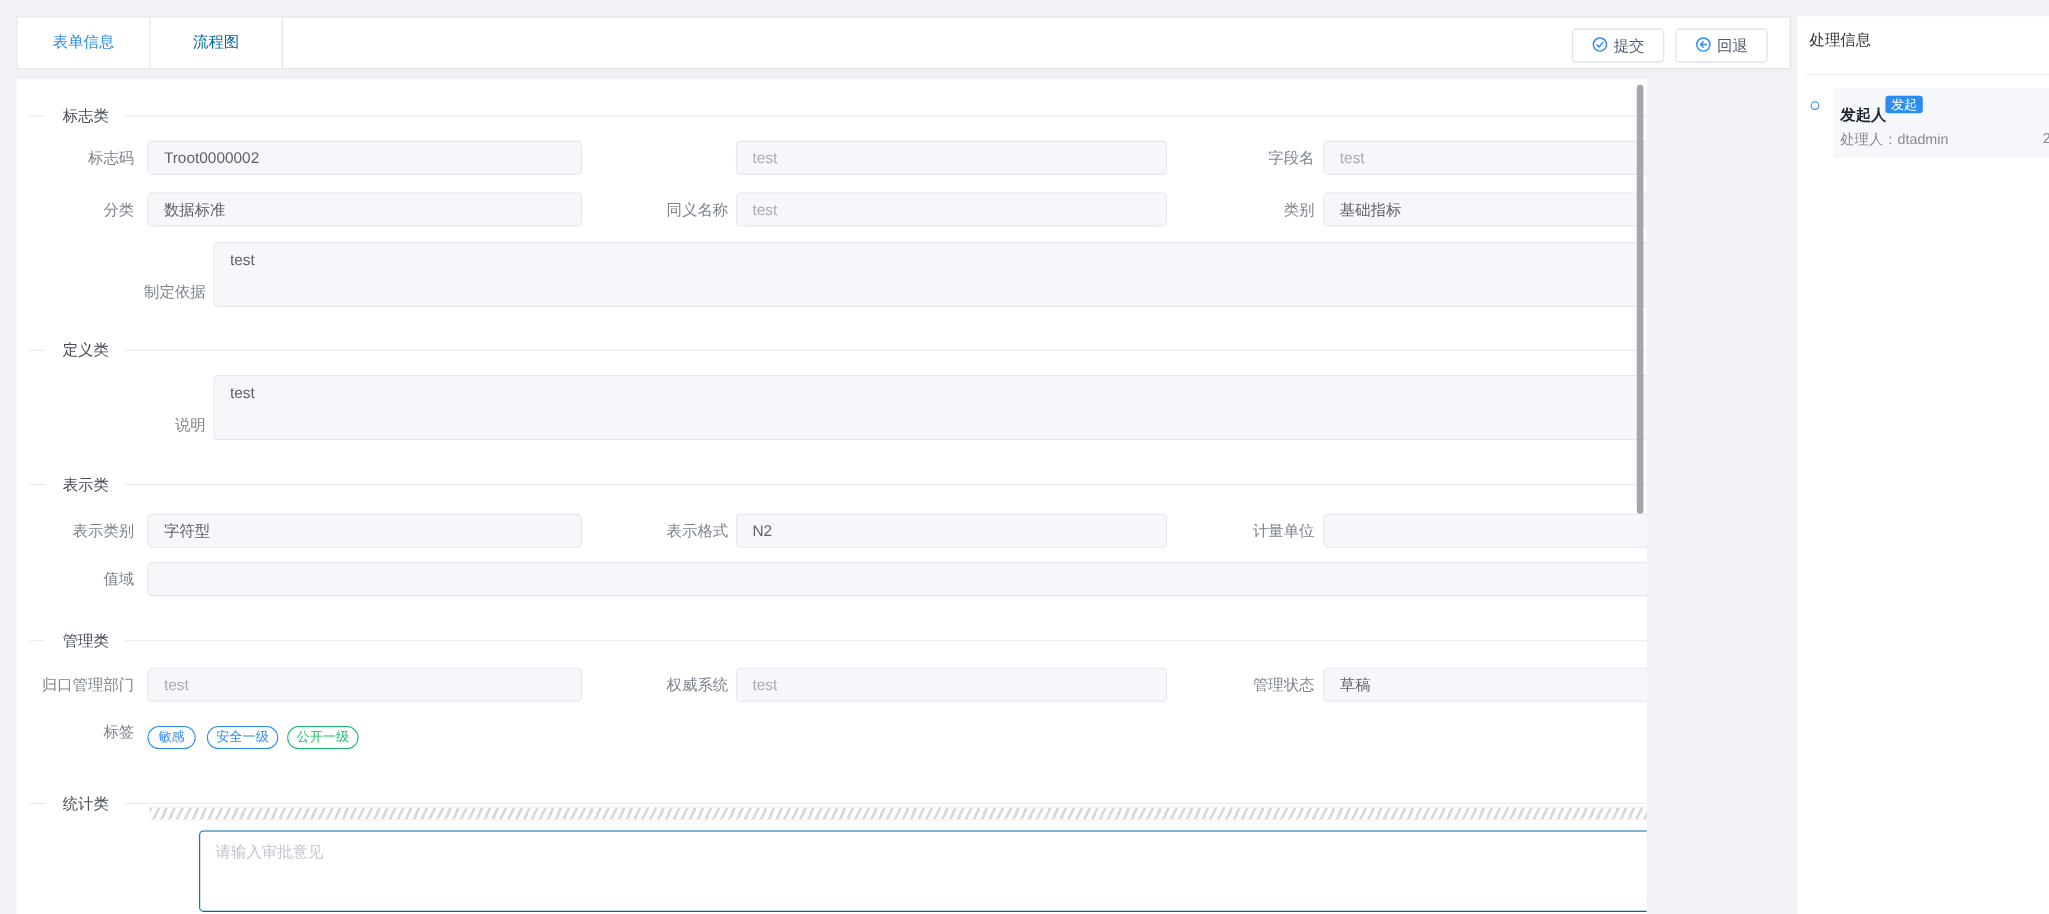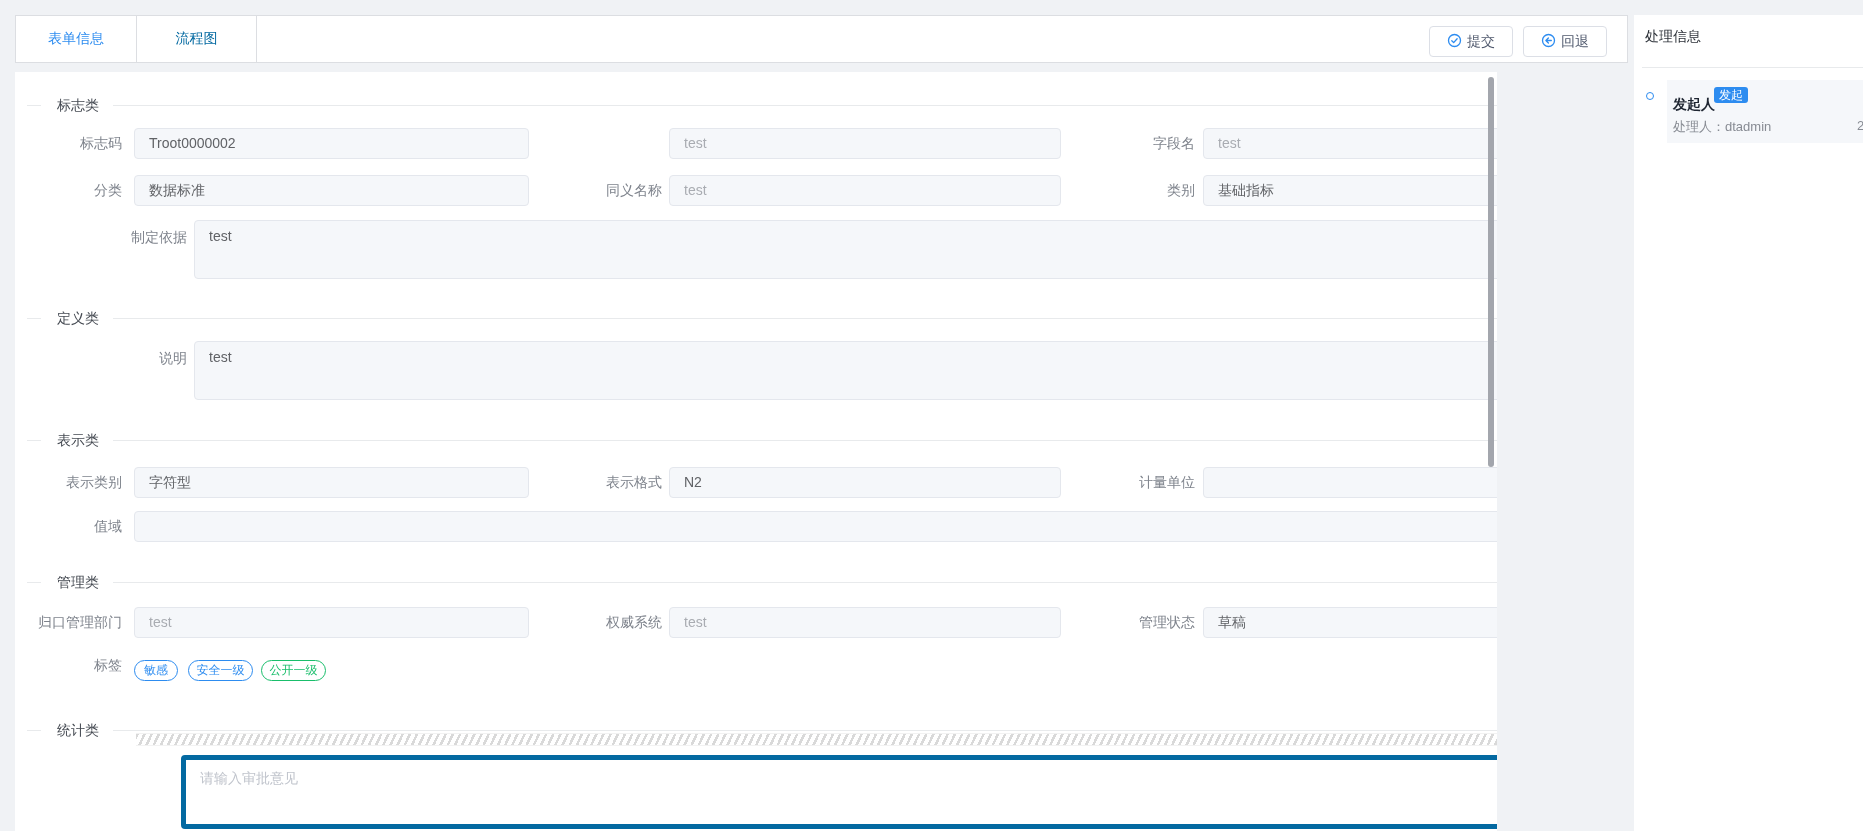--- a/index.html
+++ b/index.html
@@ -20,21 +20,21 @@
   .card { position:absolute; left:15px; top:72px; width:1482px; height:759px; background:#fff; overflow:hidden; }
 
   .sec-stub { position:absolute; left:12px; width:14px; height:1px; background:#e8eaec; }
   .sec-line { position:absolute; left:98px; width:1480px; height:1px; background:#e8eaec; }
   .sec-title { position:absolute; left:40px; height:17px; font-size:14px; color:#454a52; background:#fff; padding:0 2px; line-height:17px; white-space:nowrap; }
 
   .flabel { position:absolute; height:31px; line-height:31px; font-size:14px; color:#7e838c; text-align:right; white-space:nowrap; }
   .lab-c1 { left:0; width:107px; }
   .lab-c2 { left:440px; width:207px; }
   .lab-c3 { left:980px; width:200px; }
-  .lab-ta { left:0; width:172px; }
+  .lab-ta { left:0; width:172px;margin-top:28px; }
 
   .finput { position:absolute; height:31px; background:#f5f7fa; border:1px solid #e4e7ed; border-radius:4px; font-size:14px; line-height:29px; padding:0 14px; color:#a9acb2; overflow:hidden; white-space:nowrap; }
   .in-c1 { left:119px; width:395px; }
   .in-c2 { left:654px; width:392px; }
   .in-c3 { left:1188px; width:390px; }
   .in-full { left:119px; width:1459px; }
   .val-dark { color:#606266; }
 
   .ftextarea { position:absolute; left:179px; width:1399px; height:59px; background:#f5f7fa; border:1px solid #e4e7ed; border-radius:4px; font-size:14px; padding:7px 14px; color:#606266; }
   .grip { position:absolute; width:11px; height:11px; }
@@ -54,21 +54,21 @@
   .tag-3 { left:246px; width:65px; }
   .tag-blue { color:#2d8cf0; border-color:#2d8cf0; }
   .tag-green { color:#19be6b; border-color:#19be6b; }
 
   
   .hatch { position:absolute; left:121px; top:661px; width:1481px; height:13px;
            background:repeating-linear-gradient(115deg,#d9d9d9 0 2.5px,#ffffff 2.5px 6.5px);
            border-top:1px solid #f2f2f2; border-bottom:1px solid #f2f2f2; }
 
   
-  .comment { position:absolute; left:166px; top:683px; width:1403px; height:74px; border:5px solid #0369a1; border-radius:4px; background:#fff; resize:none; font-family:Liberation Sans, sans-serif; font-size:14px; color:#1d4ed8; padding:10px 14px; outline:none; }
+  .comment { position:absolute; left:166px; top:683px; width:1403px; height:74px; border:1px solid #0369a1; border-radius:4px; background:#fff; resize:none; font-family:Liberation Sans, sans-serif; font-size:14px; color:#1d4ed8; padding:10px 14px; outline:none; }
   .comment::placeholder { color:#c0c4cc; }
 
   .refresh-ic { position:absolute; left:1572px; top:46px; width:14px; height:14px; cursor:pointer; }
   .refresh-ic svg { width:14px; height:14px; display:block; }
 
   .vscroll { position:absolute; right:3px; top:5px; width:6px; height:390px; background:#a3a6ad; border-radius:3px; }
 
   
   .panel { position:absolute; left:1634px; top:15px; width:229px; height:816px; background:#fff; overflow:hidden; }
   .panel-title { position:absolute; left:11px; top:13px; font-size:14px; color:#2c3138; }

